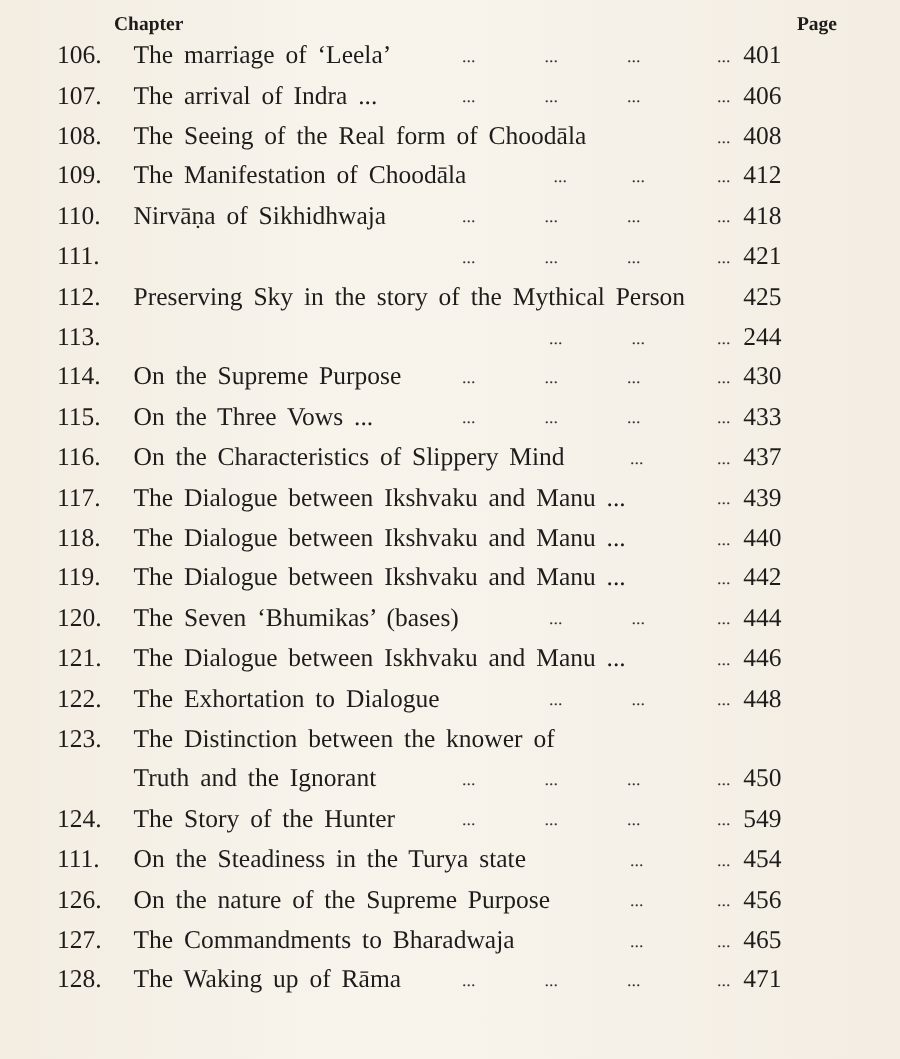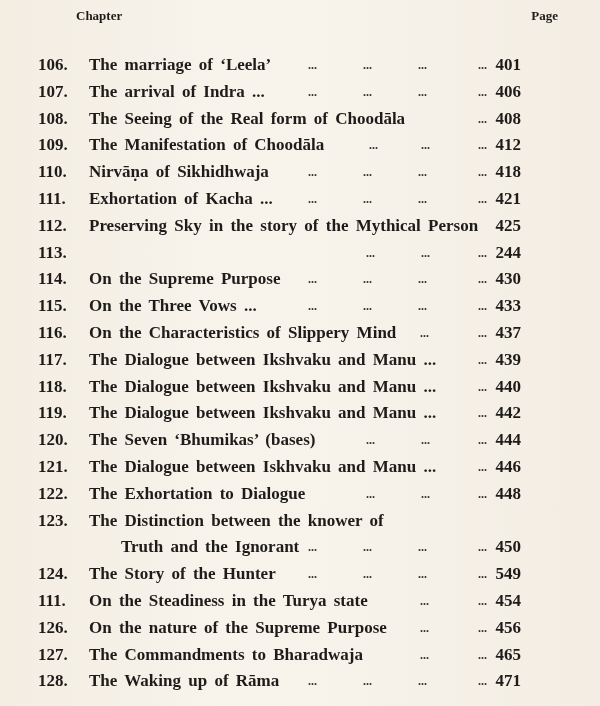--- a/index.html
+++ b/index.html
@@ -12,30 +12,30 @@
       position: relative;
     }
     .header {
       position: absolute; top: 8px; left: 36px; right: 42px;
       height: 18px;
       font-weight: bold; font-size: 13px; margin-left: 40px;
     }
     .header .chap { position: absolute; left: 0; top: 0; }
     .header .page { position: absolute; right: 0; top: 0; }
     .toc {
-      position: absolute; top: 52px; left: 0; width: 568px; font-weight: bold;
+      position: absolute; top: 24px; left: 0; width: 568px;
     }
     .row {
       position: relative; height: 26.8px; font-size: 17px; line-height: 26.8px;
       white-space: nowrap;
     }
     .row.double { height: 53.6px; }
     .num { position: absolute; left: 38px; top: 0; }
     .title { position: absolute; left: 89px; top: 0; word-spacing: 3px; }
-    .title2 { position: absolute; left: 89px; top: 26.8px; word-spacing: 3px; margin-left: 32px; }
+    .title2 { position: absolute; left: 89px; top: 26.8px; word-spacing: 3px; }
     .dots { position: absolute; top: 0; font-size: 12px; letter-spacing: 0px; color: #333; }
     .pg { position: absolute; right: 47px; top: 0; }
     .double .pg, .double .dots.l2 { top: 26.8px; }
   </style>
 </head>
 <body>
 
 <div class="header">
   <span class="chap">Chapter</span>
   <span class="page">Page</span>
@@ -78,21 +78,20 @@
       <span class="num">110.</span>
       <span class="title">Nirvāṇa of Sikhidhwaja</span>
       <span class="dots" style="left: 308px;">...</span>
       <span class="dots" style="left: 363px;">...</span>
       <span class="dots" style="left: 418px;">...</span>
       <span class="dots" style="left: 478px;">...</span>
       <span class="pg">418</span>
     </div>
     <div class="row">
       <span class="num">111.</span>
-      <span class="title">Exhortation of Kacha ...</span>
       <span class="dots" style="left: 308px;">...</span>
       <span class="dots" style="left: 363px;">...</span>
       <span class="dots" style="left: 418px;">...</span>
       <span class="dots" style="left: 478px;">...</span>
       <span class="pg">421</span>
     </div>
     <div class="row">
       <span class="num">112.</span>
       <span class="title">Preserving Sky in the story of the Mythical Person</span>
       <span class="pg">425</span>

